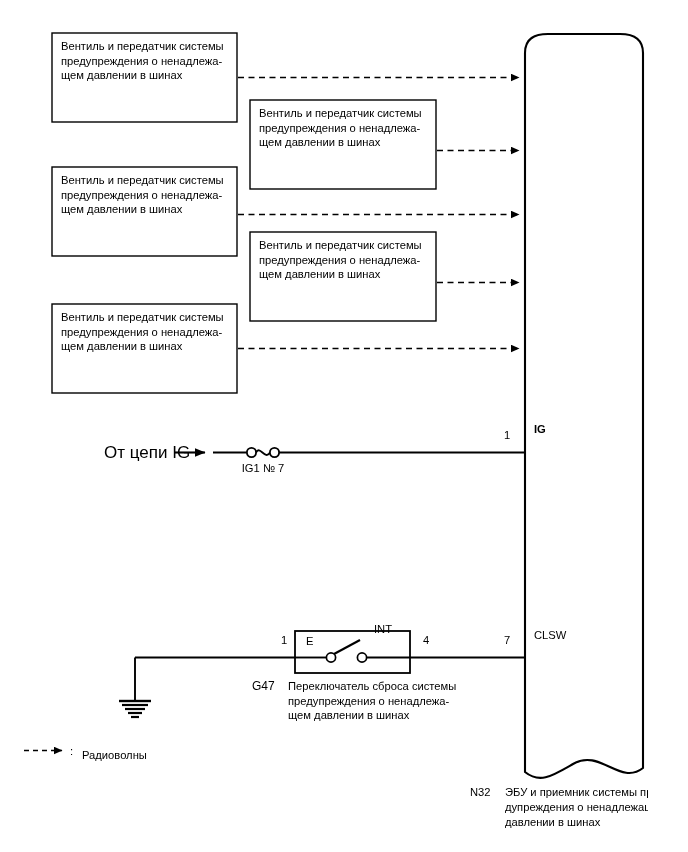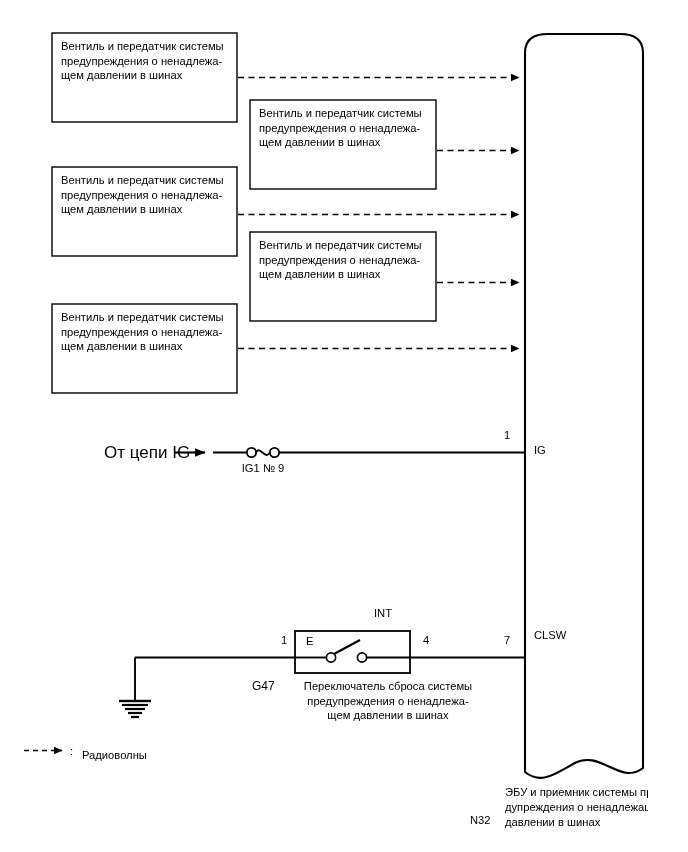--- a/index.html
+++ b/index.html
@@ -170,36 +170,36 @@
 предупреждения о ненадлежа-
 щем давлении в шинах</div>
   <div class="txt sensor-box-label" style="left:259px; top:238px;">Вентиль и передатчик системы
 предупреждения о ненадлежа-
 щем давлении в шинах</div>
   <div class="txt sensor-box-label" style="left:61px; top:310px;">Вентиль и передатчик системы
 предупреждения о ненадлежа-
 щем давлении в шинах</div>
 
   <div class="txt src-label" style="left:104px; top:446px;">От цепи IG</div>
-  <div class="txt fuse-label" style="left:218px; top:461px;">IG1 № 9</div>
+  <div class="txt fuse-label" style="left:218px; top:461px;">IG1 № 7</div>
   <div class="txt pin-num" style="left:497px; top:428px;">1</div>
-  <div class="txt term-label" style="left:534px; top:443px;">IG</div>
+  <div class="txt term-label" style="left:534px; top:422px;font-weight:bold;">IG</div>
 
   <div class="txt pin-num" style="left:274px; top:633px;">1</div>
   <div class="txt sw-term" style="left:306px; top:634px;">E</div>
-  <div class="txt sw-term" style="left:374px; top:606px;">INT</div>
+  <div class="txt sw-term" style="left:374px; top:622px;">INT</div>
   <div class="txt pin-num" style="left:416px; top:633px;">4</div>
   <div class="txt g-code" style="left:252px; top:679px;">G47</div>
-  <div class="txt sw-name" style="left:288px; top:679px;text-align:center;">Переключатель сброса системы
+  <div class="txt sw-name" style="left:288px; top:679px;">Переключатель сброса системы
 предупреждения о ненадлежа-
 щем давлении в шинах</div>
   <div class="txt pin-num" style="left:497px; top:633px;">7</div>
   <div class="txt term-label" style="left:534px; top:628px;">CLSW</div>
 
   <div class="txt legend-text" style="left:70px; top:744px;">:</div>
   <div class="txt legend-text" style="left:82px; top:748px;">Радиоволны</div>
 
-  <div class="txt ecu-code" style="left:470px; top:813px;">N32</div>
+  <div class="txt ecu-code" style="left:470px; top:785px;">N32</div>
   <div class="txt ecu-name" style="left:505px; top:785px;">ЭБУ и приемник системы пре-
 дупреждения о ненадлежащем
 давлении в шинах</div>
 
 </div>
 
 </body></html>

